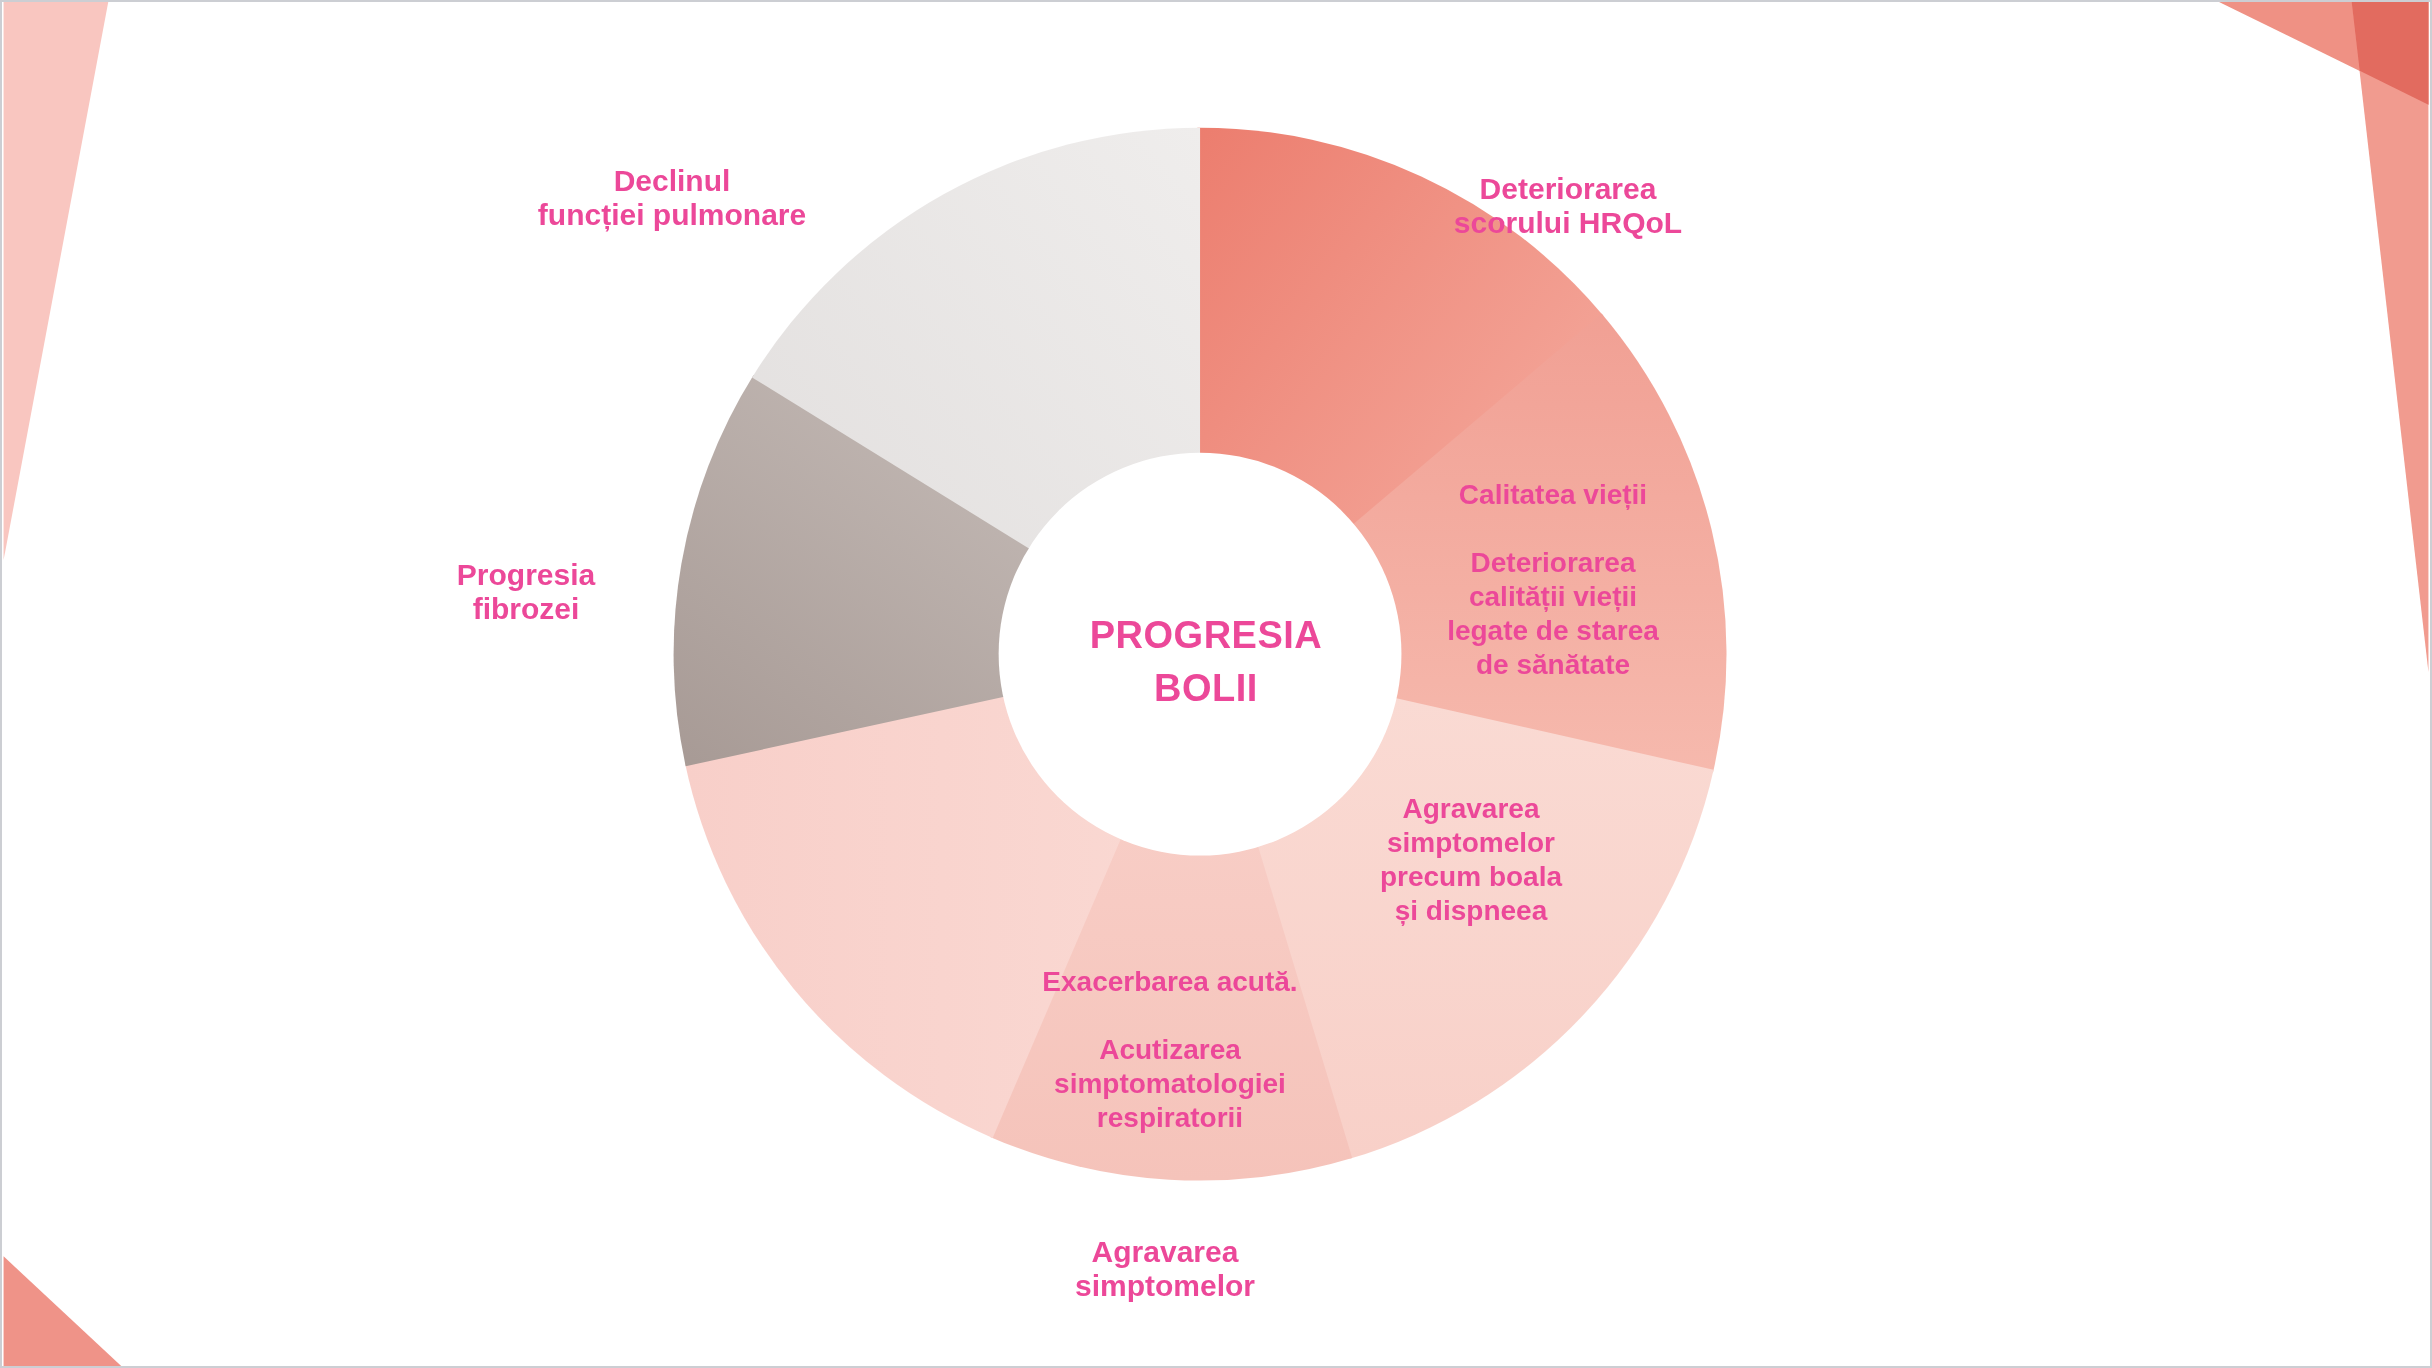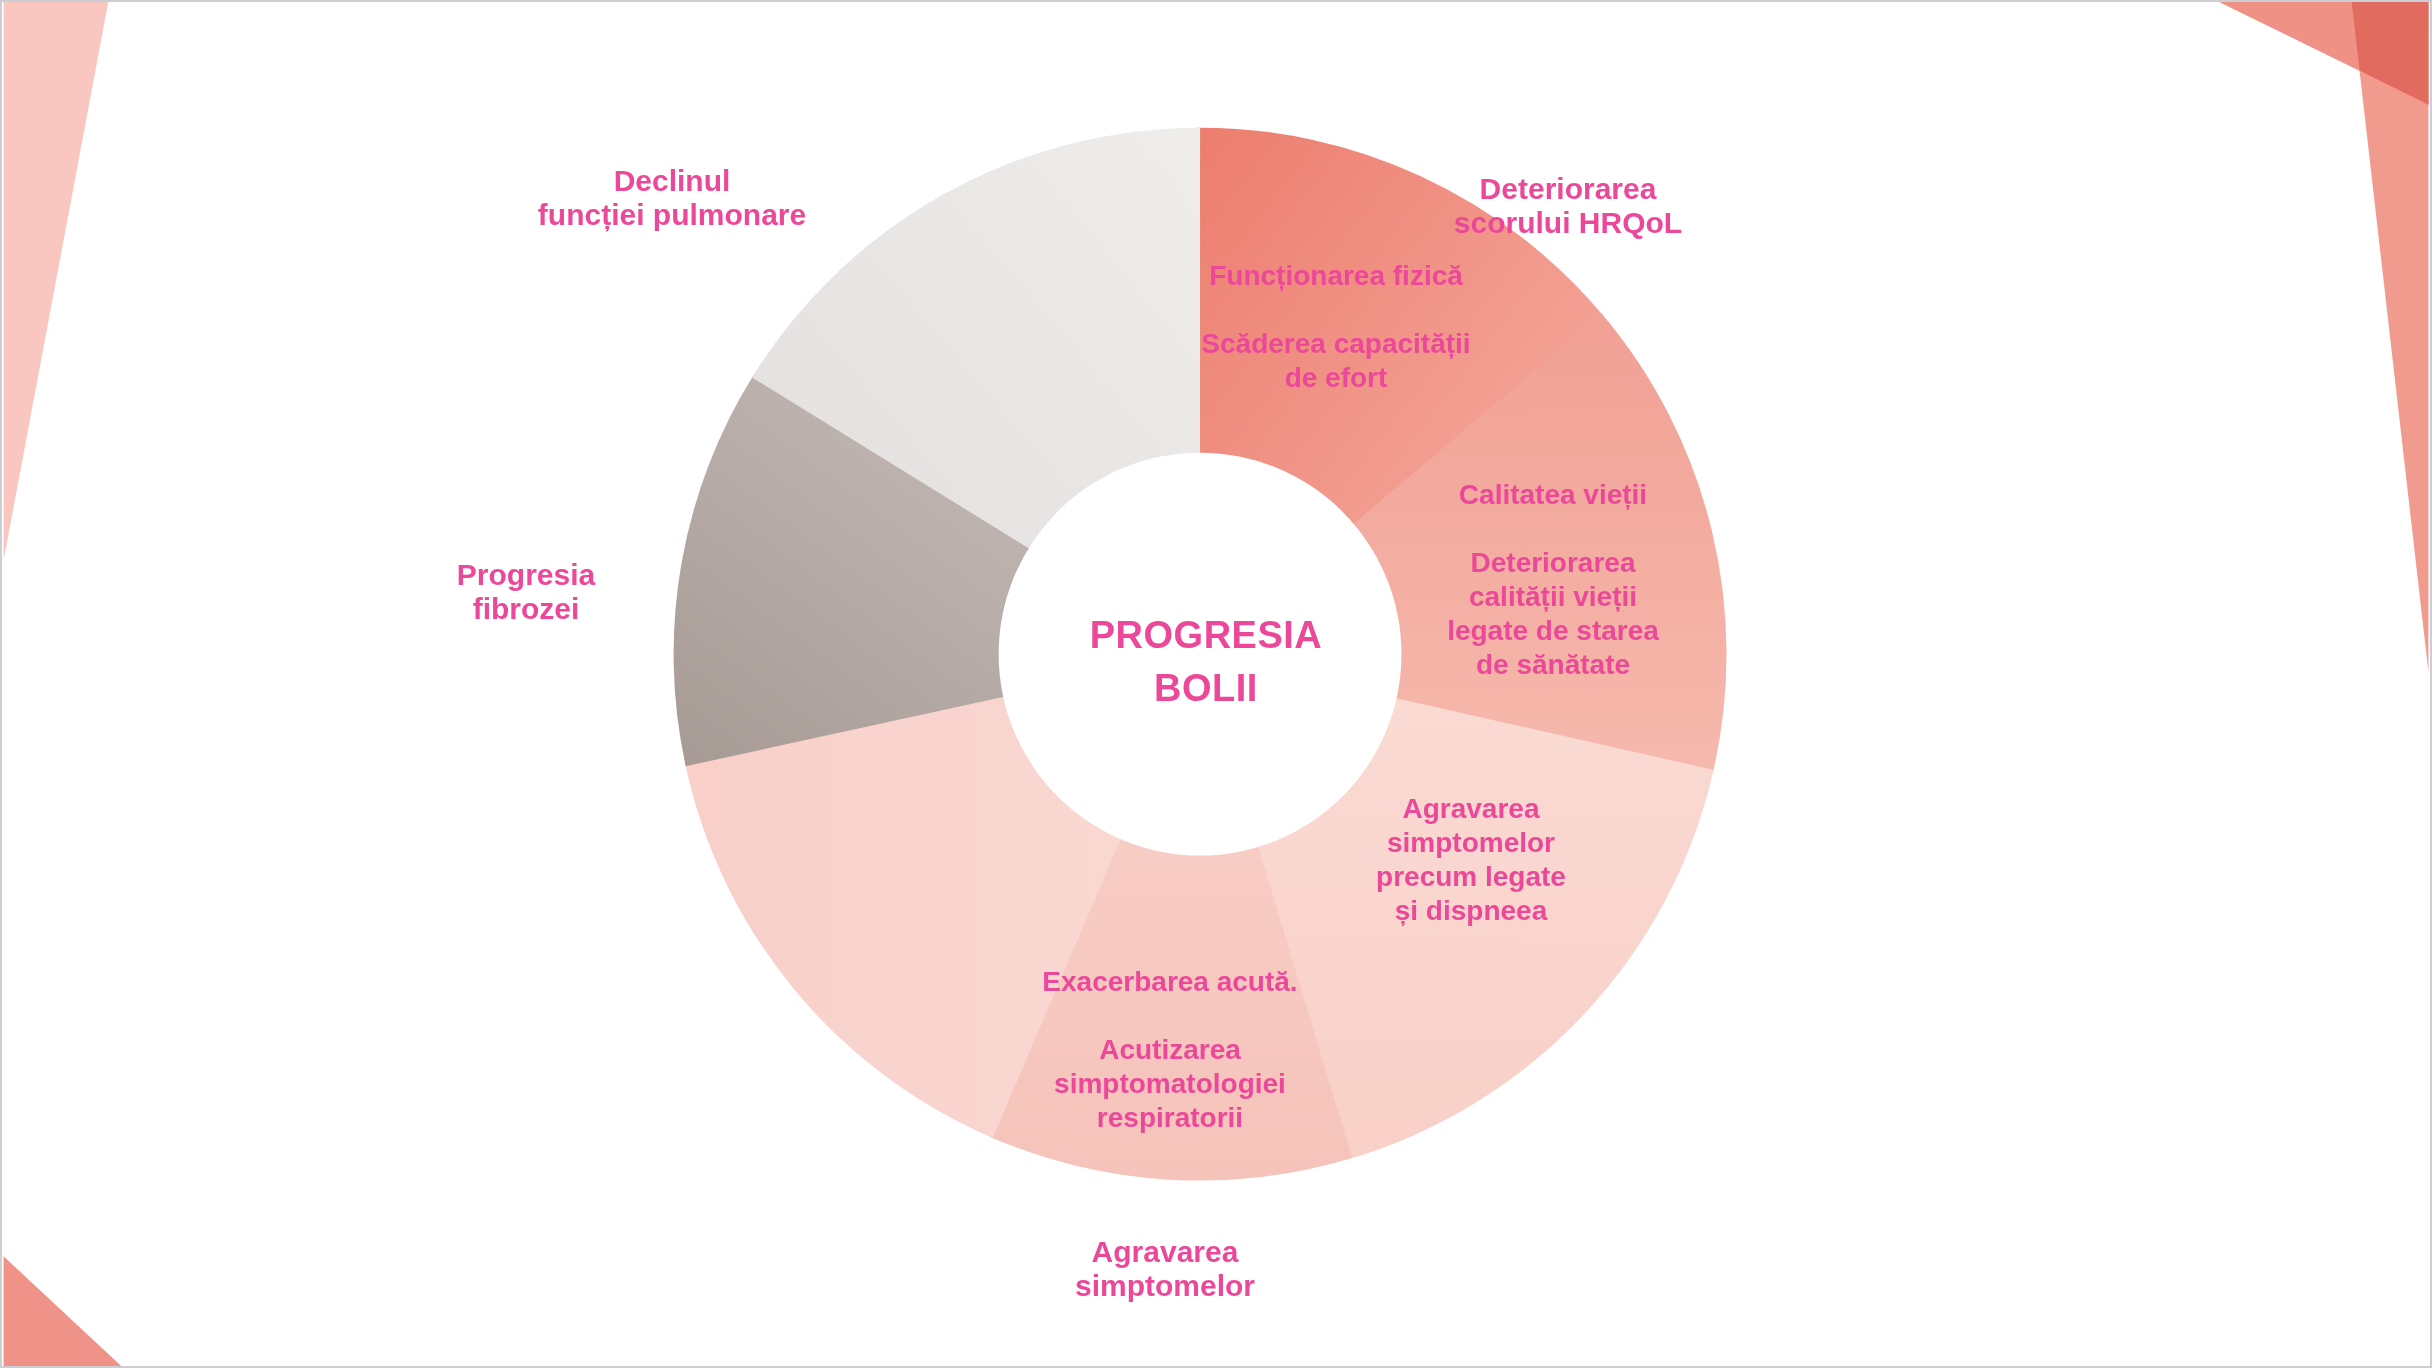--- a/index.html
+++ b/index.html
@@ -74,38 +74,32 @@
         <path d="M 1200,654 L 1602.69,312.49 A 528 528 0 0 1 1714.47,772.77 Z" fill="url(#grad-1)"></path>
         <path d="M 1200,654 L 1715.08,770.08 A 528 528 0 0 1 1349.96,1160.26 Z" fill="url(#grad-2)"></path>
         <path d="M 1200,654 L 1352.61,1159.46 A 528 528 0 0 1 989.46,1138.21 Z" fill="url(#grad-3)"></path>
         <path d="M 1200,654 L 992.00,1139.30 A 528 528 0 0 1 683.54,763.78 Z" fill="url(#grad-4)"></path>
         <path d="M 1200,654 L 684.12,766.48 A 528 528 0 0 1 752.23,374.20 Z" fill="url(#grad-5)"></path>
         <path d="M 1200,654 L 750.77,376.55 A 528 528 0 0 1 1200.00,126.00 Z" fill="url(#grad-6)"></path>
       </g>
     <circle id="center-circle" cx="1200" cy="654" r="202" fill="#ffffff"></circle>
   </svg>
   <div id="labels">
-      <div class="label inner-label" style="left: 1334px; top: 325px;">
-        <div>Funcționarea fizică</div>
-        <div>&nbsp;</div>
-        <div>Scăderea capacității</div>
-        <div>de efort</div>
-      </div>
       <div class="label inner-label" style="left: 1551px; top: 578px;">
         <div>Calitatea vieții</div>
         <div>&nbsp;</div>
         <div>Deteriorarea</div>
         <div>calității vieții</div>
         <div>legate de starea</div>
         <div>de sănătate</div>
       </div>
       <div class="label inner-label" style="left: 1469px; top: 858px;">
         <div>Agravarea</div>
         <div>simptomelor</div>
-        <div>precum legate</div>
+        <div>precum boala</div>
         <div>și dispneea</div>
       </div>
       <div class="label inner-label" style="left: 1168px; top: 1048px;">
         <div>Exacerbarea acută.</div>
         <div>&nbsp;</div>
         <div>Acutizarea</div>
         <div>simptomatologiei</div>
         <div>respiratorii</div>
       </div>
       <div class="label outer-label" style="left: 670px; top: 196px;">

